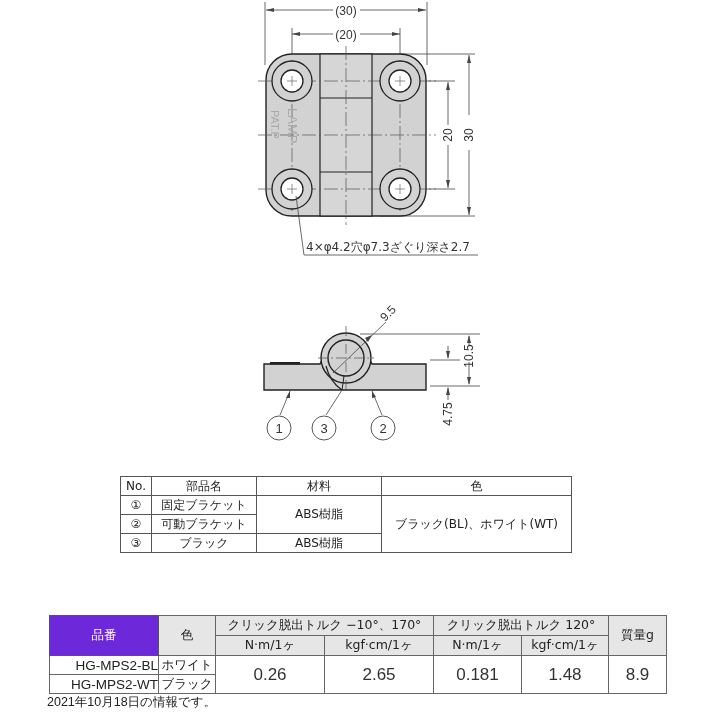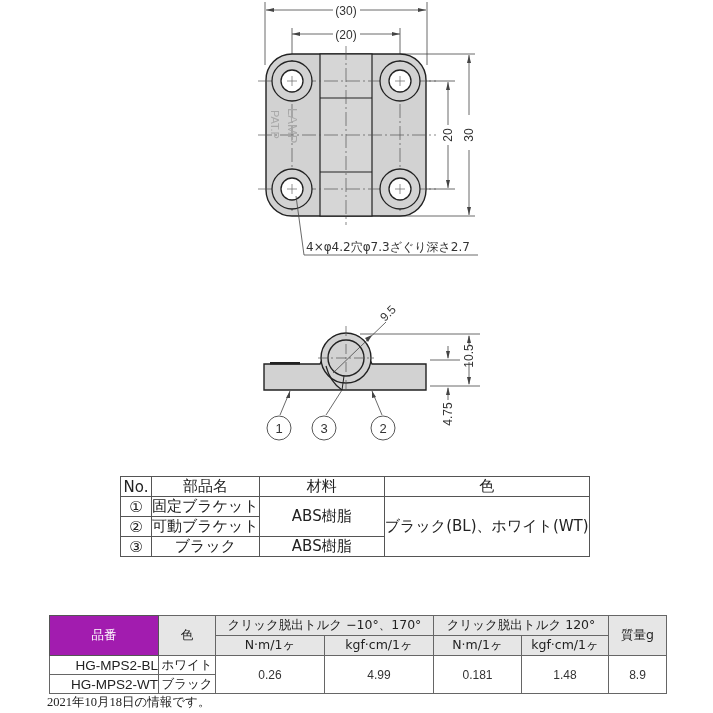--- a/index.html
+++ b/index.html
@@ -3,34 +3,34 @@
 <meta charset="utf-8">
 <style>
   html, body { margin:0; padding:0; background:#ffffff; }
   body { width:713px; height:713px; position:relative; overflow:hidden;
          font-family:"DejaVu Sans", sans-serif; color:#222; }
   .abs { position:absolute; }
   svg text { font-family:"Liberation Sans", "DejaVu Sans", sans-serif; fill:#333; }
   svg .jp { font-family:"DejaVu Sans", sans-serif; }
 
   table.parts { position:absolute; left:120px; top:476px; border-collapse:collapse;
-                font-size:15px; color:#222; }
+                font-size:12px; color:#222; }
   table.parts td { border:1px solid #555; text-align:center; padding:0; height:18px;
                    font-family:"DejaVu Sans", sans-serif; white-space:nowrap; }
 
   table.spec { position:absolute; left:49px; top:615px; border-collapse:collapse;
                font-size:12.5px; color:#222; }
   table.spec td { border:1px solid #666; text-align:center; padding:0;
                   font-family:"DejaVu Sans", sans-serif; white-space:nowrap; }
-  table.spec td.blue { background:#a21caf; color:#ffffff; border-color:#555; }
+  table.spec td.blue { background:#6d28d9; color:#ffffff; border-color:#555; }
   table.spec td.gray { background:#e6e6e6; }
-  table.spec td.num { font-family:"Liberation Sans", sans-serif; font-size:12px; color:#333; }
+  table.spec td.num { font-family:"Liberation Sans", sans-serif; font-size:17px; color:#333; }
   table.spec td.code { font-family:"Liberation Sans", sans-serif; font-size:13.5px; text-align:right; padding-left:4px; }
   .note { position:absolute; left:47px; top:694px; font-size:12.5px; color:#222;
-          font-family:Liberation Serif, serif; }
+          font-family:Liberation Sans, sans-serif; }
 </style>
 </head>
 <body>
 
 <svg class="abs" style="left:0;top:0" width="713" height="270" viewBox="0 0 713 270">
 
   <g stroke="#444" stroke-width="0.8" fill="none">
     <line x1="265" y1="2" x2="265" y2="65"></line>
     <line x1="427" y1="2" x2="427" y2="65"></line>
     <line x1="292" y1="28" x2="292" y2="72"></line>
@@ -203,21 +203,21 @@
   <tr style="height:20px">
     <td class="gray" style="width:108px">N·m/1ヶ</td>
     <td class="gray" style="width:108px">kgf·cm/1ヶ</td>
     <td class="gray" style="width:87px">N·m/1ヶ</td>
     <td class="gray" style="width:86px">kgf·cm/1ヶ</td>
   </tr>
   <tr style="height:19px">
     <td class="code">HG-MPS2-BL</td>
     <td>ホワイト</td>
     <td rowspan="2" class="num">0.26</td>
-    <td rowspan="2" class="num">4.99</td>
+    <td rowspan="2" class="num">2.65</td>
     <td rowspan="2" class="num">0.181</td>
     <td rowspan="2" class="num">1.48</td>
     <td rowspan="2" class="num">8.9</td>
   </tr>
   <tr style="height:19px">
     <td class="code">HG-MPS2-WT</td>
     <td>ブラック</td>
   </tr>
 </tbody>
   </table>

